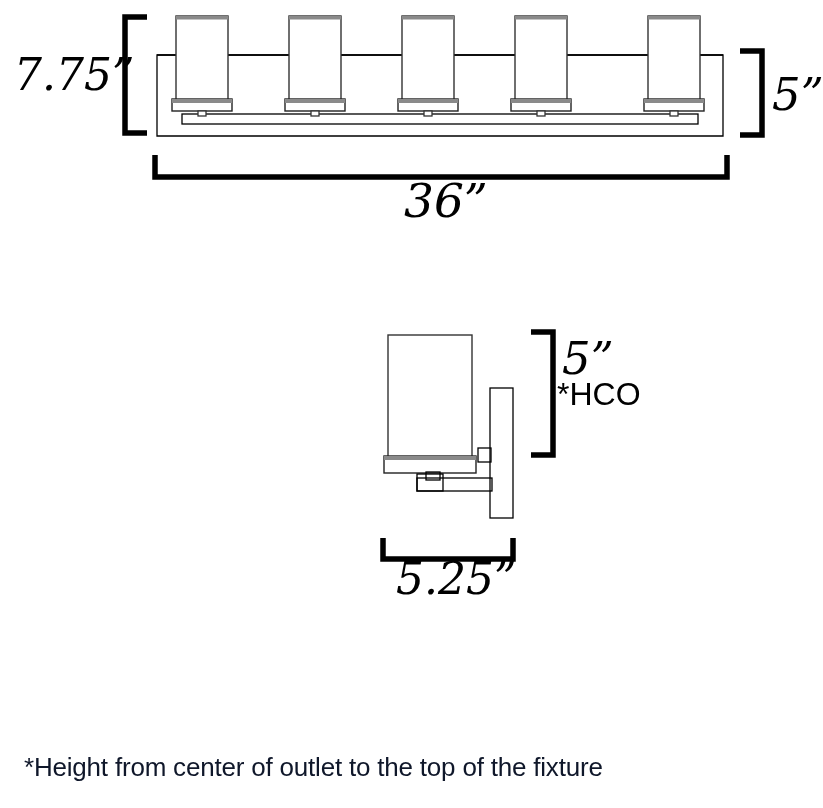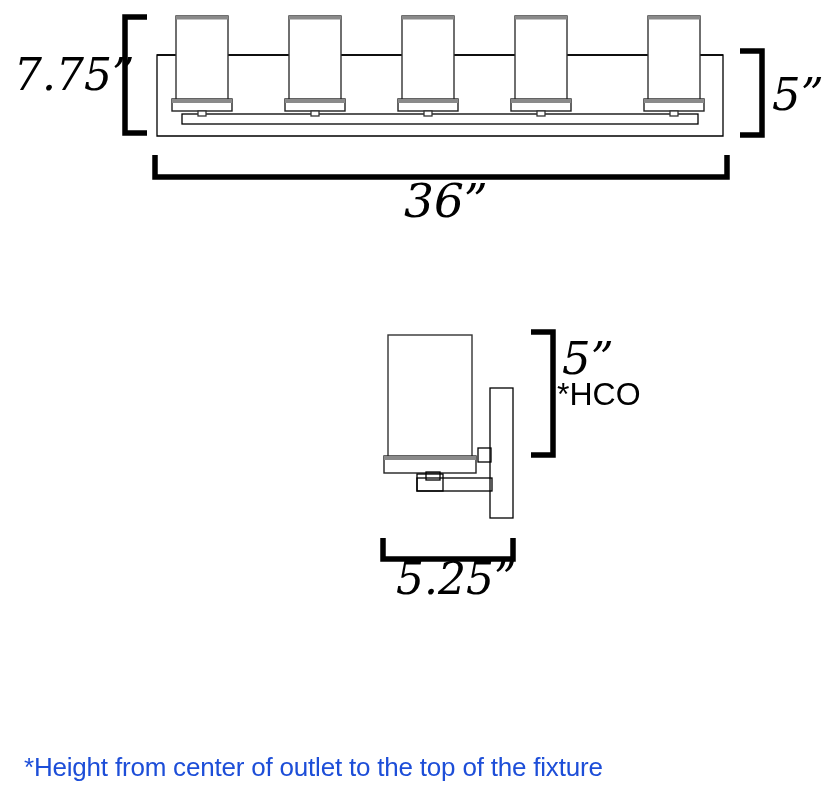--- a/index.html
+++ b/index.html
@@ -54,21 +54,21 @@
     font-size: 32px;
     fill: #000000;
   }
   .footnote-text {
     position: absolute;
     left: 24px;
     top: 752px;
     font-family: "Liberation Sans", sans-serif;
     font-size: 26px;
     letter-spacing: -0.2px;
-    color: #1d4ed8;
+    color: #0f172a;
     white-space: nowrap;
   }
 </style>
 </head>
 <body>
 
 <div id="drawing-root">
 
   <svg class="drawing-canvas" viewBox="0 0 823 808" xmlns="http://www.w3.org/2000/svg">
 

